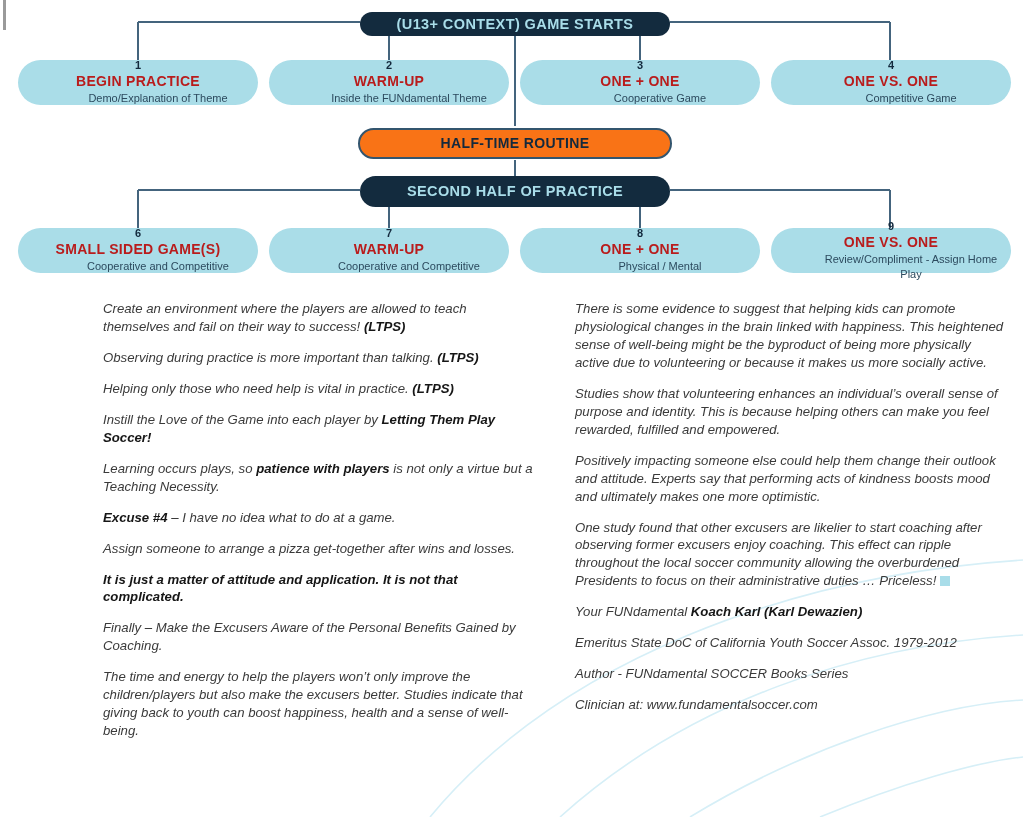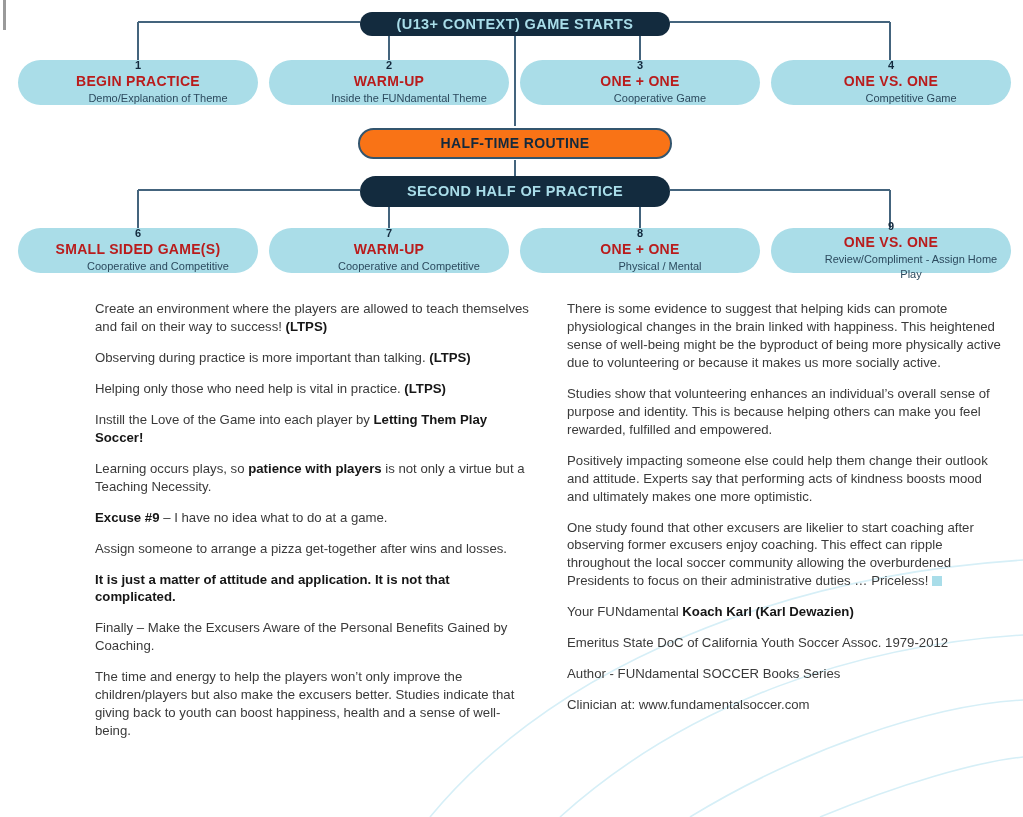--- a/index.html
+++ b/index.html
@@ -83,21 +83,21 @@
     position: absolute; left: 0; top: 300px; width: 1023px; height: 517px;
   }
   .col {
     position: absolute; top: 0;
     font-size: 13.2px;
     line-height: 1.36;
     color: #3a3a3a;
   }
   .col-left  { left: 95px;  width: 438px; }
   .col-right { left: 567px; width: 440px; }
-  .col p { margin: 0 0 13px 0; }
+  .col p { margin: 0 0 13px 8px; font-style: italic; }
   .col p b, .col p strong { color: #161616; font-weight: bold; }
   .sq {
     display: inline-block; width: 10px; height: 10px;
     background: #a9dde9; vertical-align: -1px; margin-left: 4px;
   }
 </style>
 </head>
 <body>
 
 <div id="page">
@@ -194,21 +194,21 @@
     </div>
   </div>
 
   <div class="columns">
     <div class="col col-left">
         <p><span>Create an environment where the players are allowed to teach themselves and fail on their way to success! </span><b>(LTPS)</b></p>
         <p><span>Observing during practice is more important than talking. </span><b>(LTPS)</b></p>
         <p><span>Helping only those who need help is vital in practice. </span><b>(LTPS)</b></p>
         <p><span>Instill the Love of the Game into each player by </span><b>Letting Them Play Soccer!</b></p>
         <p><span>Learning occurs plays, so </span><b>patience with players</b><span> is not only a virtue but a Teaching Necessity.</span></p>
-        <p><b>Excuse #9</b><span> – I have no idea what to do at a game.</span></p>
+        <p><b>Excuse #4</b><span> – I have no idea what to do at a game.</span></p>
         <p><span>Assign someone to arrange a pizza get-together after wins and losses.</span></p>
         <p><b>It is just a matter of attitude and application. It is not that complicated.</b></p>
         <p><span>Finally – Make the Excusers Aware of the Personal Benefits Gained by Coaching.</span></p>
         <p><span>The time and energy to help the players won’t only improve the children/players but also make the excusers better. Studies indicate that giving back to youth can boost happiness, health and a sense of well-being.</span></p>
       </div>
     <div class="col col-right">
         <p><span>There is some evidence to suggest that helping kids can promote physiological changes in the brain linked with happiness. This heightened sense of well-being might be the byproduct of being more physically active due to volunteering or because it makes us more socially active.</span></p>
         <p><span>Studies show that volunteering enhances an individual’s overall sense of purpose and identity. This is because helping others can make you feel rewarded, fulfilled and empowered.</span></p>
         <p><span>Positively impacting someone else could help them change their outlook and attitude. Experts say that performing acts of kindness boosts mood and ultimately makes one more optimistic.</span></p>
         <p><span>One study found that other excusers are likelier to start coaching after observing former excusers enjoy coaching. This effect can ripple throughout the local soccer community allowing the overburdened Presidents to focus on their administrative duties … Priceless!</span><span class="sq"></span></p>

